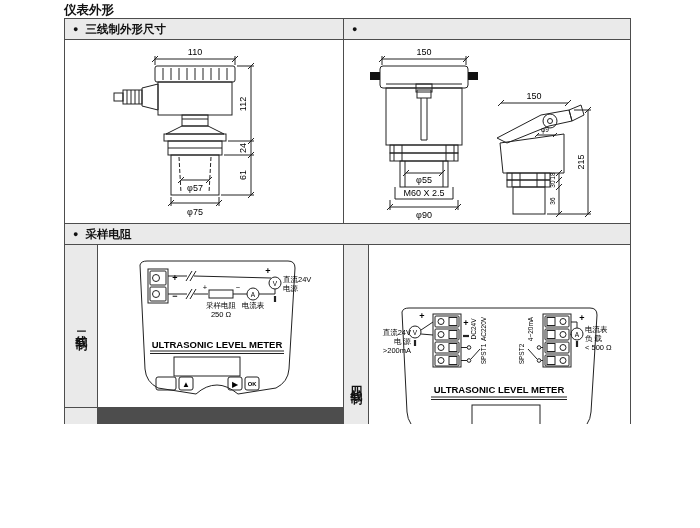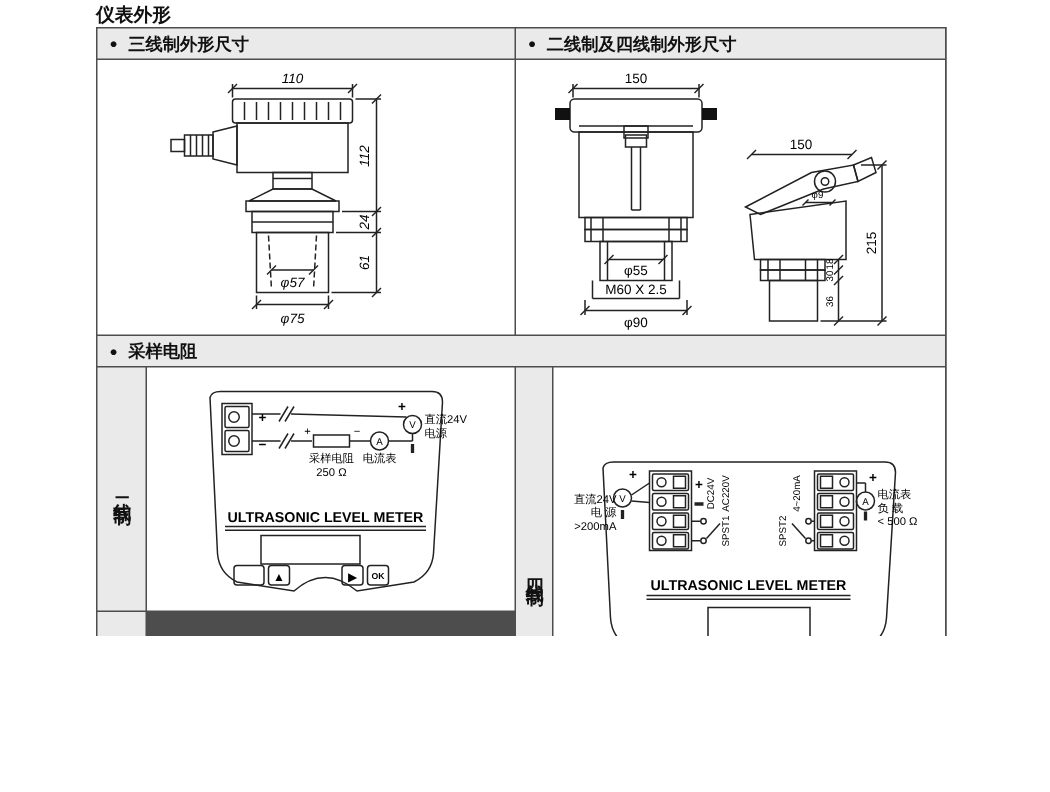--- a/index.html
+++ b/index.html
@@ -11,21 +11,21 @@
        grid-template-rows:20px 183px 20px 162px 107px;
        gap:1px;background:#4d4d4d;border:1px solid #4d4d4d;}
   .cell{background:#fff;position:relative;}
   .hdr{background:#eaeaea;display:flex;align-items:center;padding-left:8px;
        font-size:11.5px;font-weight:bold;}
   .hdr .blt{font-size:9px;margin-right:7px;}
   .vlabel{background:#eaeaea;display:flex;align-items:center;justify-content:center;
           writing-mode:vertical-rl;text-orientation:upright;font-size:12px;
           font-weight:bold;letter-spacing:3px;}
   .hL{grid-column:1/3;grid-row:1;} .hR{grid-column:3/5;grid-row:1;}
-  .dL{grid-column:1/3;grid-row:2;font-style:italic;} .dR{grid-column:3/5;grid-row:2;}
+  .dL{grid-column:1/3;grid-row:2;} .dR{grid-column:3/5;grid-row:2;}
   .hW{grid-column:1/5;grid-row:3;}
   .l2{grid-column:1;grid-row:4;} .c2{grid-column:2;grid-row:4;}
   .l4{grid-column:3;grid-row:4/6;} .c4{grid-column:4;grid-row:4/6;}
   .l3{grid-column:1;grid-row:5;} .c3{grid-column:2;grid-row:5;}
   svg{display:block;}
   .ln line,.ln path,.ln rect,.ln polygon,.ln circle{stroke:#222;stroke-width:1;fill:none;}
   .ln .fl{fill:#111;stroke:none;}
   .ln .bold{stroke-width:2.2;}
   .dim{font-size:9px;}
   .sm{font-size:7.5px;}
@@ -45,21 +45,20 @@
   <div class="title">仪表外形</div>
 
   <div class="tbl">
 
     <div class="cell hdr hL">
       <span class="blt">●</span>
       <span>三线制外形尺寸</span>
     </div>
     <div class="cell hdr hR">
       <span class="blt">●</span>
-      <span>二线制及四线制外形尺寸</span>
     </div>
 
     <div class="cell dL">
       <svg width="278" height="183" viewBox="0 0 278 183">
         <g class="ln">
           <line x1="90" y1="16" x2="90" y2="25"></line>
             <line x1="170" y1="16" x2="170" y2="25"></line>
           <line x1="90" y1="19" x2="170" y2="19"></line>
           <line x1="87" y1="22" x2="93" y2="16"></line>
             <line x1="167" y1="22" x2="173" y2="16"></line>

